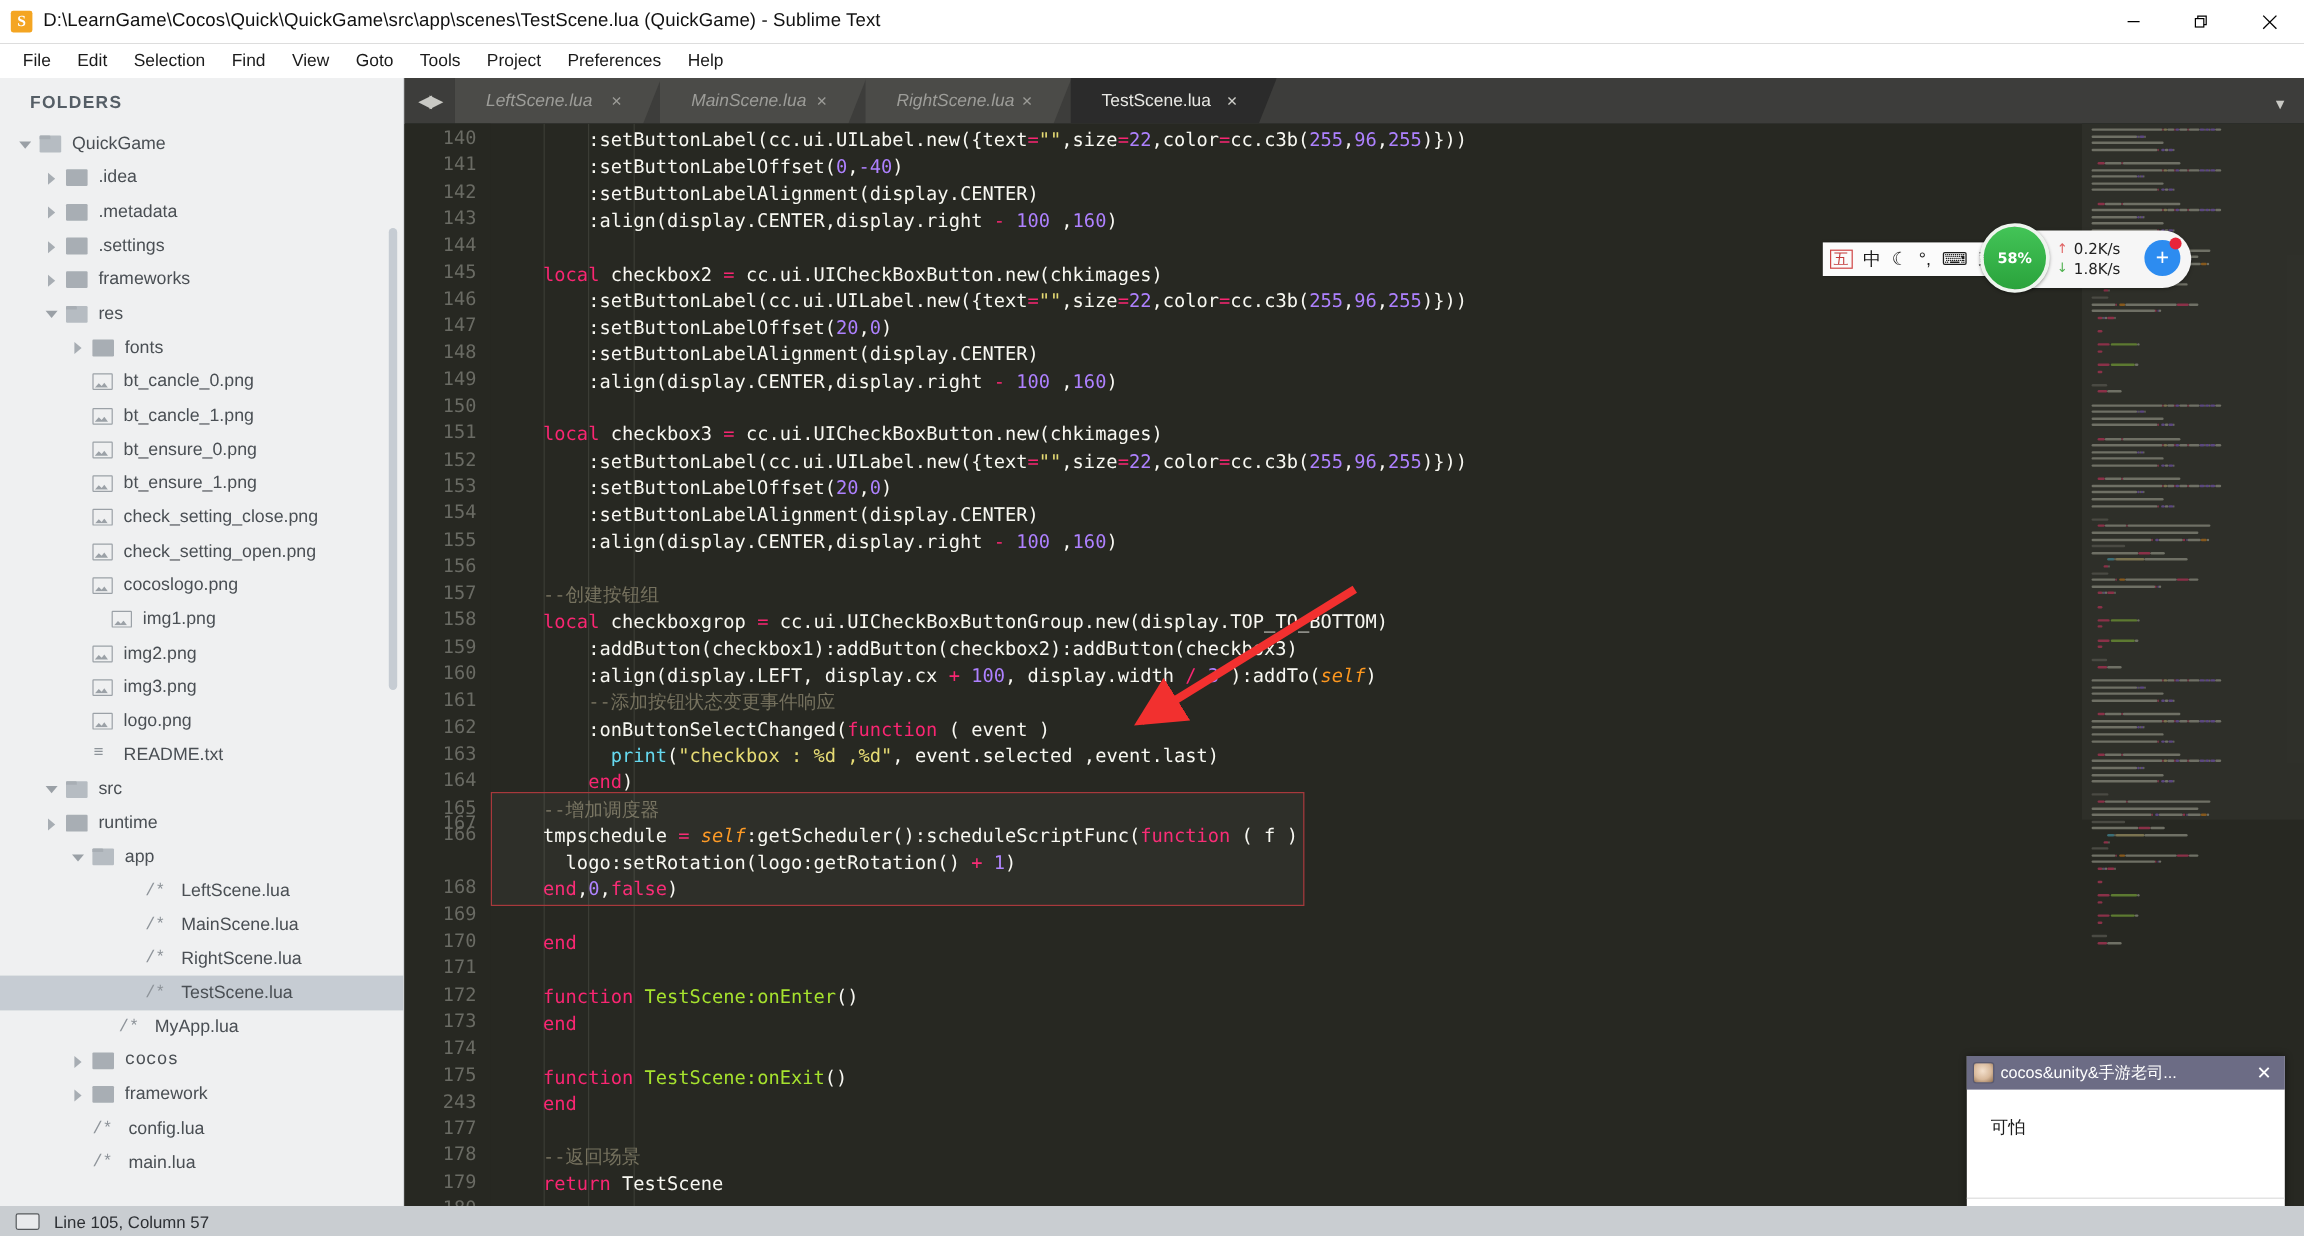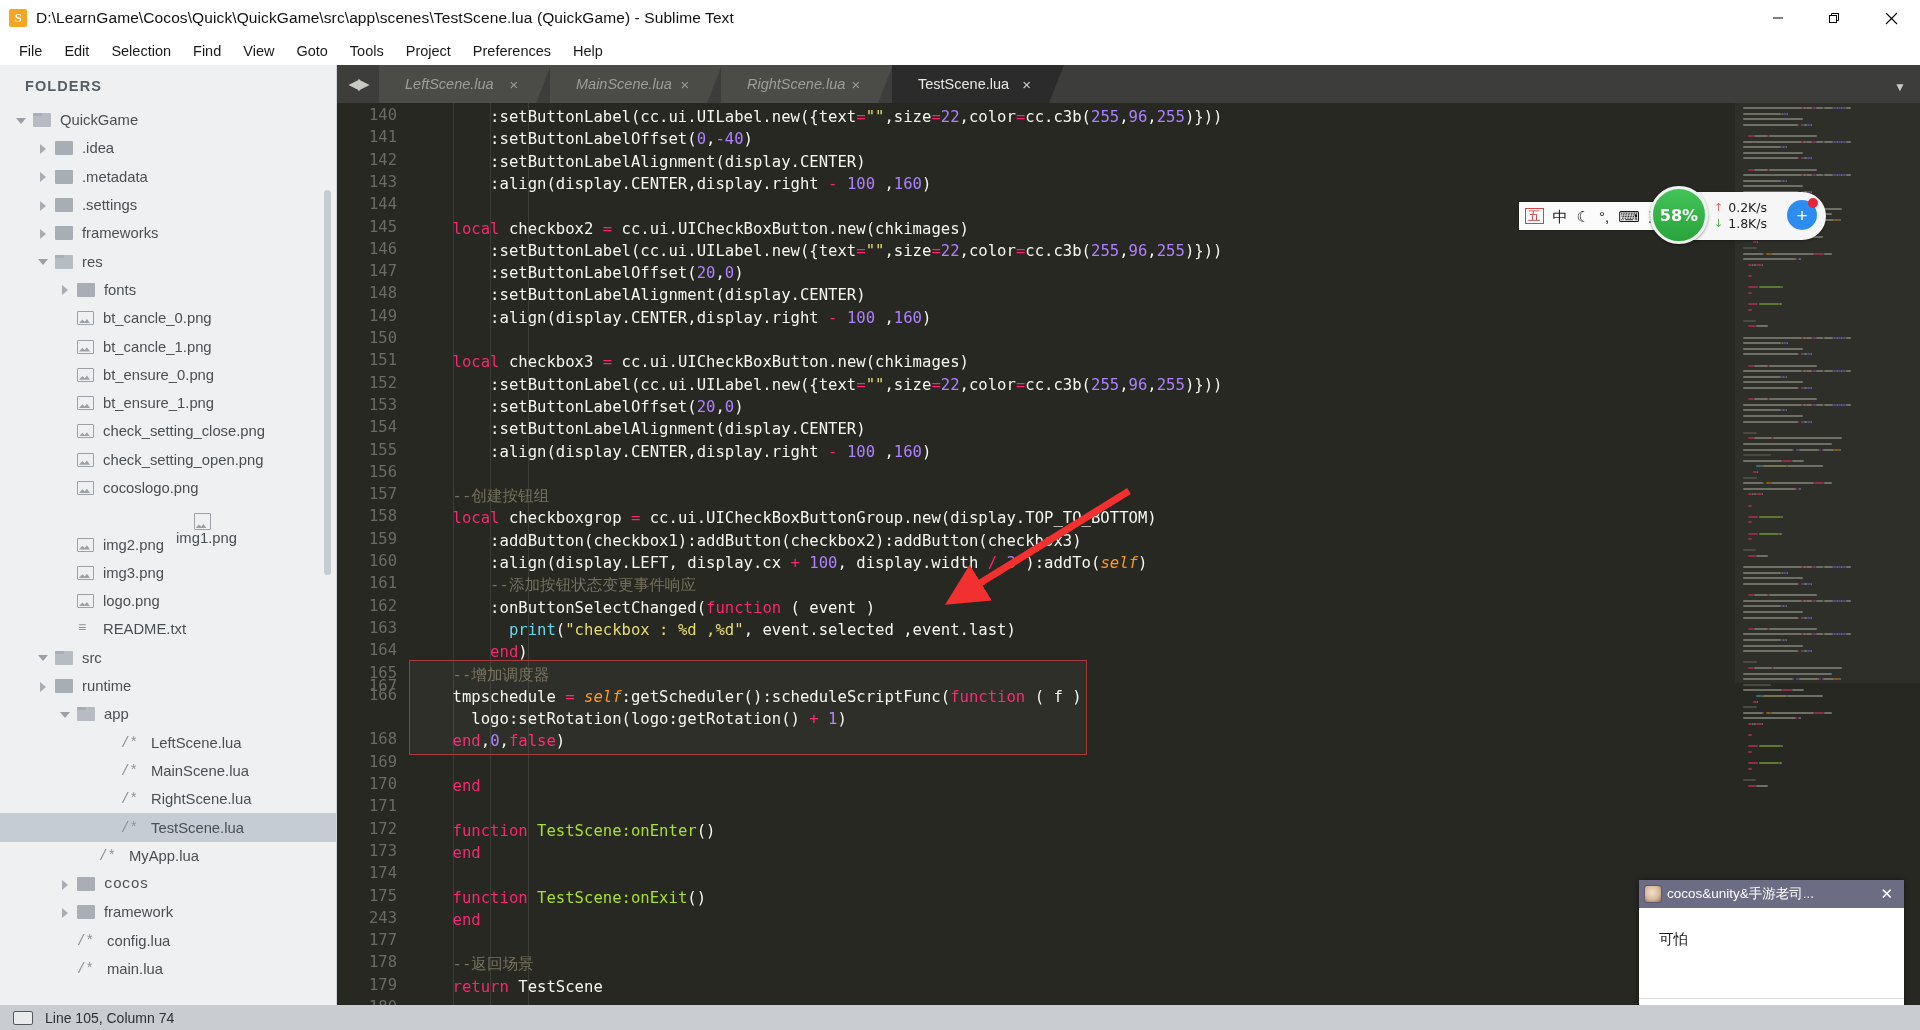--- a/index.html
+++ b/index.html
@@ -254,21 +254,21 @@
   .rate-row { display: flex; align-items: center; gap: 5px; }
   .rate-arrow { font-size: 11px; }
   .rate-arrow.up { color: #e06464; }
   .rate-arrow.down { color: #4fb14f; }
   #cpu-ball {
     position: absolute; left: 1650px; top: 186px;
     width: 58px; height: 58px; border-radius: 50%;
     background: linear-gradient(#43c457, #2aa33c);
     border: 3px solid #eef4ee;
     display: flex; align-items: center; justify-content: center;
-    color: #fff; font-size: 16px; font-weight: bold;
+    color: #fff; font-size: 12px; font-weight: bold;
     font-family: "DejaVu Sans", sans-serif;
     box-shadow: 0 1px 3px rgba(0,0,0,0.4);
   }
   #net-plus {
     position: absolute; left: 1787px; top: 200px;
     width: 30px; height: 30px; border-radius: 50%;
     background: #2d8cf0; color: #fff;
     display: flex; align-items: center; justify-content: center;
     font-size: 19px; line-height: 1;
   }
@@ -412,21 +412,21 @@
       <div class="tree-row" style="padding-left: 60px;">
         <span class="arrow none"></span>
         <span class="ico-img"></span>
         <span>check_setting_open.png</span>
       </div>
       <div class="tree-row" style="padding-left: 60px;">
         <span class="arrow none"></span>
         <span class="ico-img"></span>
         <span>cocoslogo.png</span>
       </div>
-      <div class="tree-row" style="padding-left: 76px; flex-direction: column;">
+      <div class="tree-row" style="padding-left: 76px;">
         <span class="arrow none"></span>
         <span class="ico-img"></span>
         <span>img1.png</span>
       </div>
       <div class="tree-row" style="padding-left: 60px;">
         <span class="arrow none"></span>
         <span class="ico-img"></span>
         <span>img2.png</span>
       </div>
       <div class="tree-row" style="padding-left: 60px;">
@@ -1052,14 +1052,14 @@
     <div id="chat-close">✕</div>
   </div>
   <div id="chat-body">可怕</div>
   <div id="chat-footer">
     <div id="chat-settings">设置</div>
   </div>
 </div>
 
 <div id="statusbar">
   <div id="status-icon"></div>
-  <div id="status-text">Line 105, Column 74</div>
+  <div id="status-text">Line 105, Column 57</div>
 </div>
 
 </body></html>

